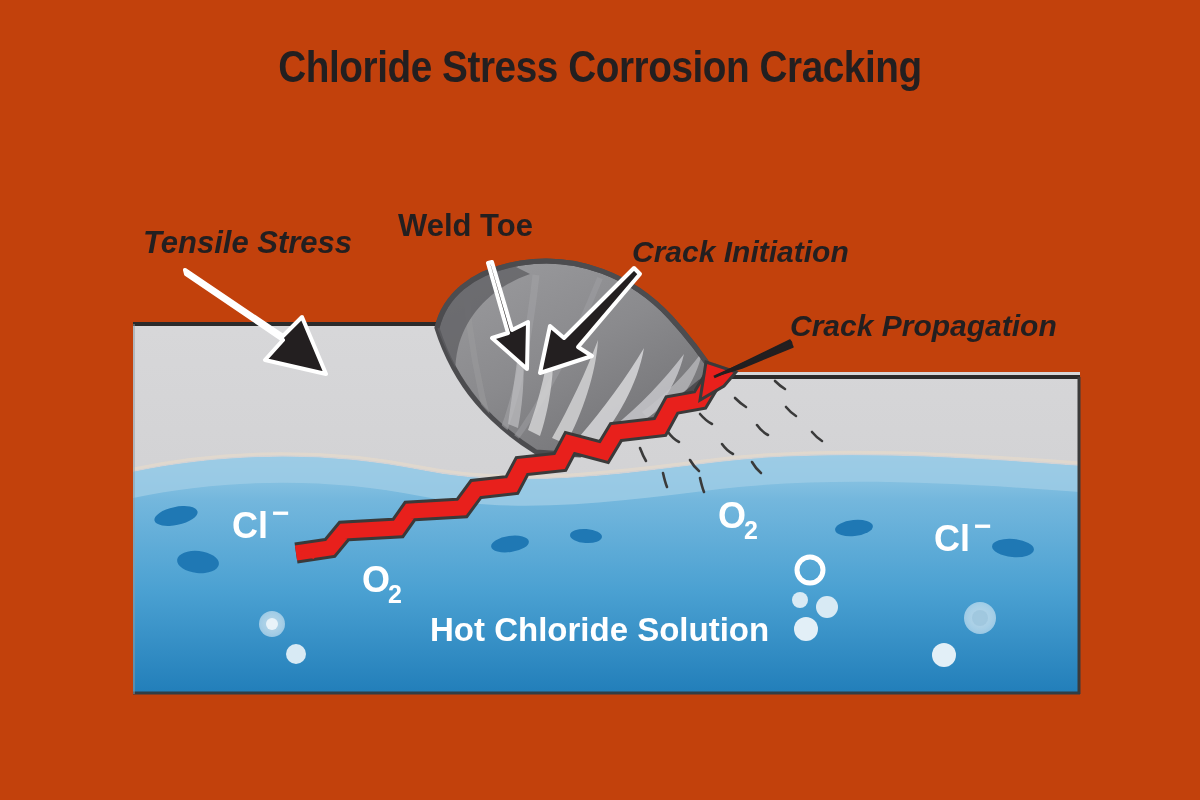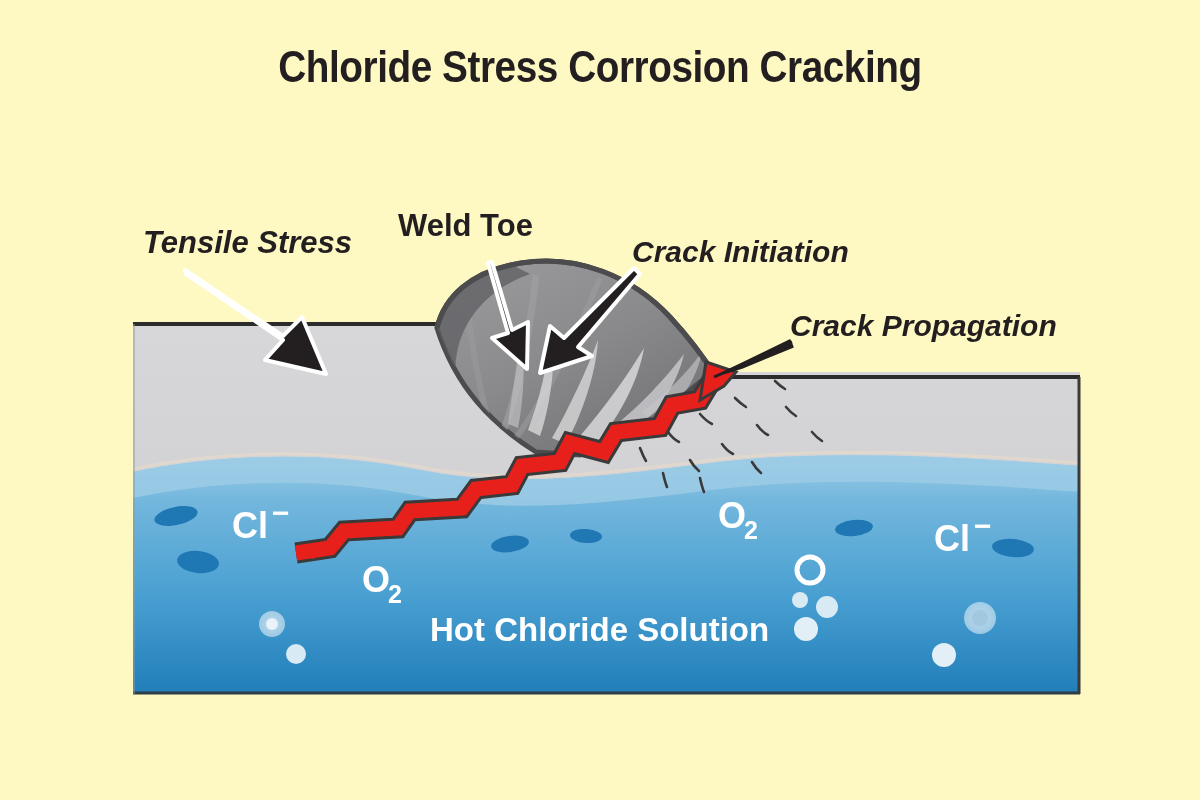--- a/index.html
+++ b/index.html
@@ -1,18 +1,18 @@
 <!DOCTYPE html>
 <html><head>
 <meta charset="utf-8">
 <style>
   html,body{margin:0;padding:0;background:#ffffff;}
   body{width:1200px;height:800px;overflow:hidden;
        font-family:"Liberation Sans","DejaVu Sans",sans-serif;}
-  #stage{position:relative;width:1200px;height:800px;background:#fef9c3;}
+  #stage{position:relative;width:1200px;height:800px;background:#c2410c;}
   #title{position:absolute;left:0;top:42px;width:1200px;text-align:center;
          font-size:44px;font-weight:bold;color:#231f20;letter-spacing:-0.5px;
          font-family:"Liberation Sans","DejaVu Sans",sans-serif;
          transform:scaleX(0.88);transform-origin:50% 50%;}
   svg#scene{position:absolute;left:0;top:0;width:1200px;height:800px;}
   .lbl{font-family:"Liberation Sans","DejaVu Sans",sans-serif;
        font-style:italic;font-weight:bold;fill:#231f20;}
   .lbl-up{font-family:"Liberation Sans","DejaVu Sans",sans-serif;
        font-style:normal;font-weight:bold;fill:#231f20;}
   .wlbl{font-family:"Liberation Sans","DejaVu Sans",sans-serif;

